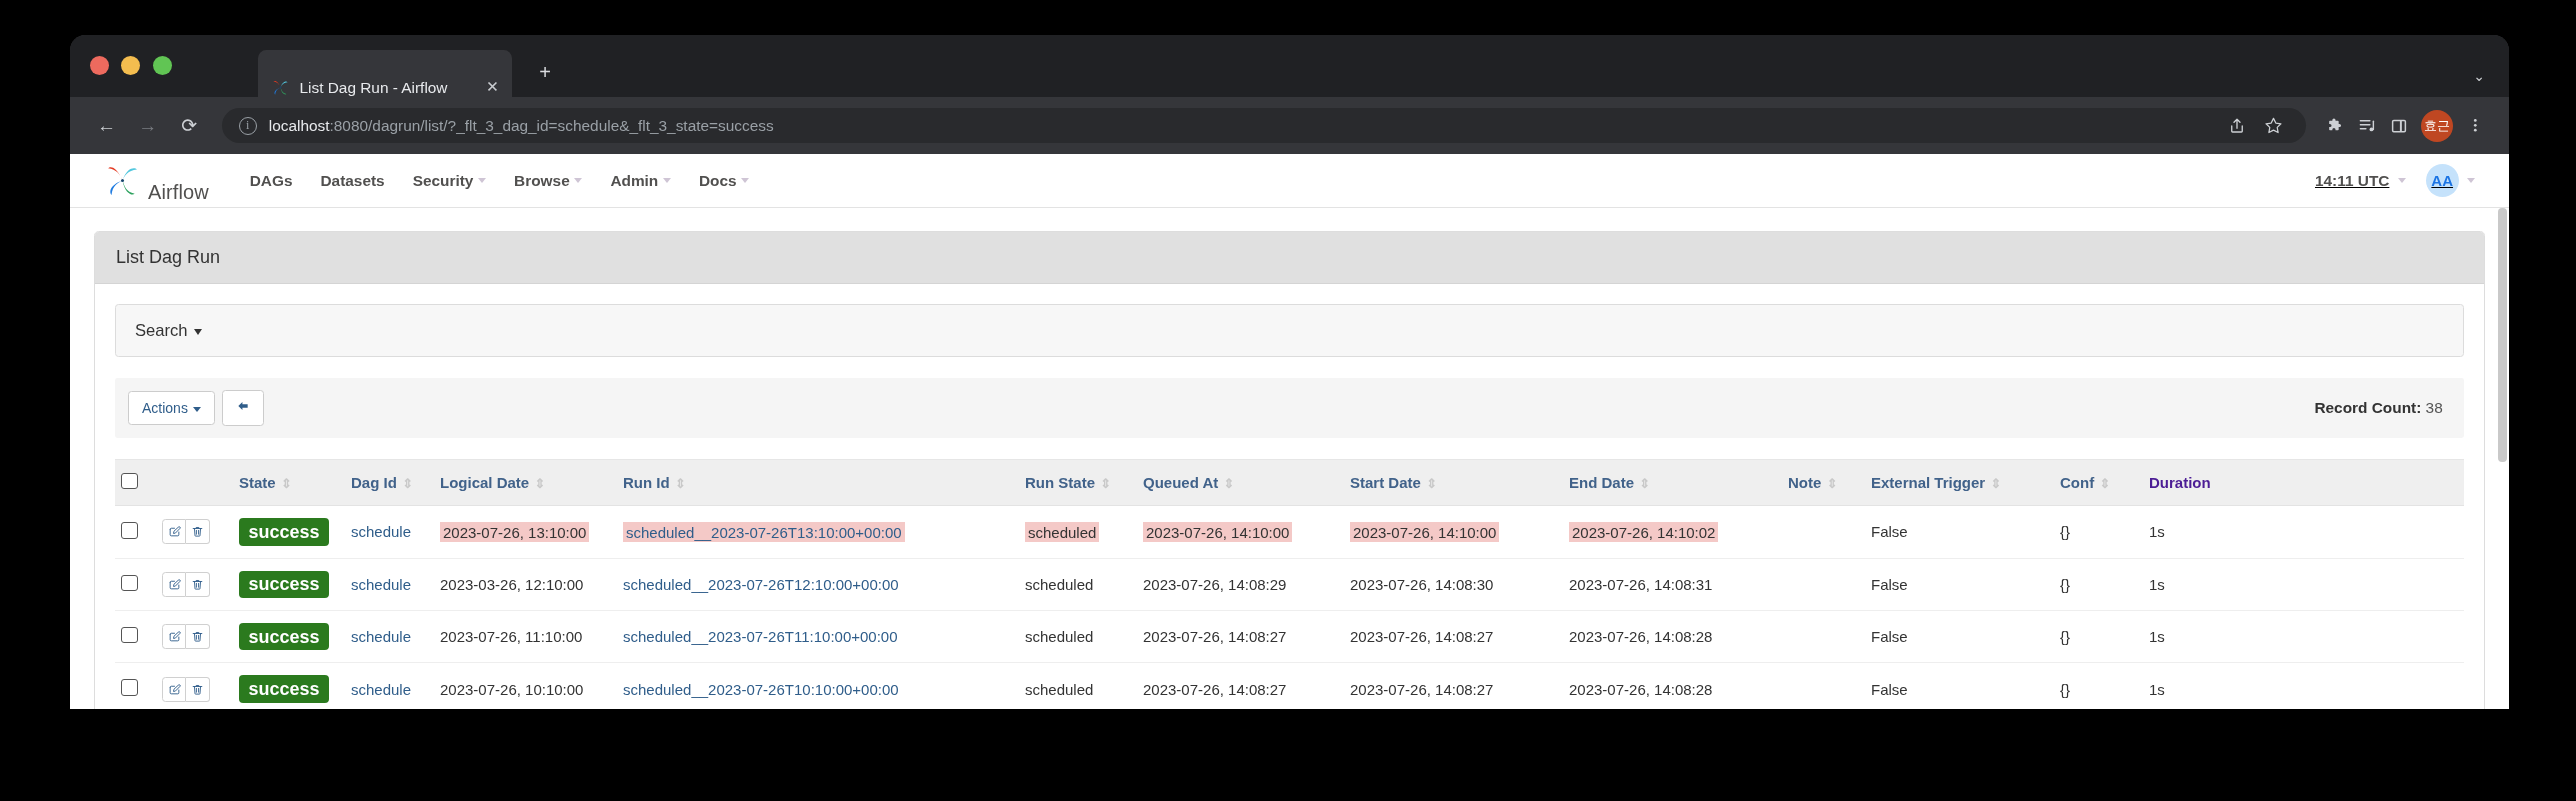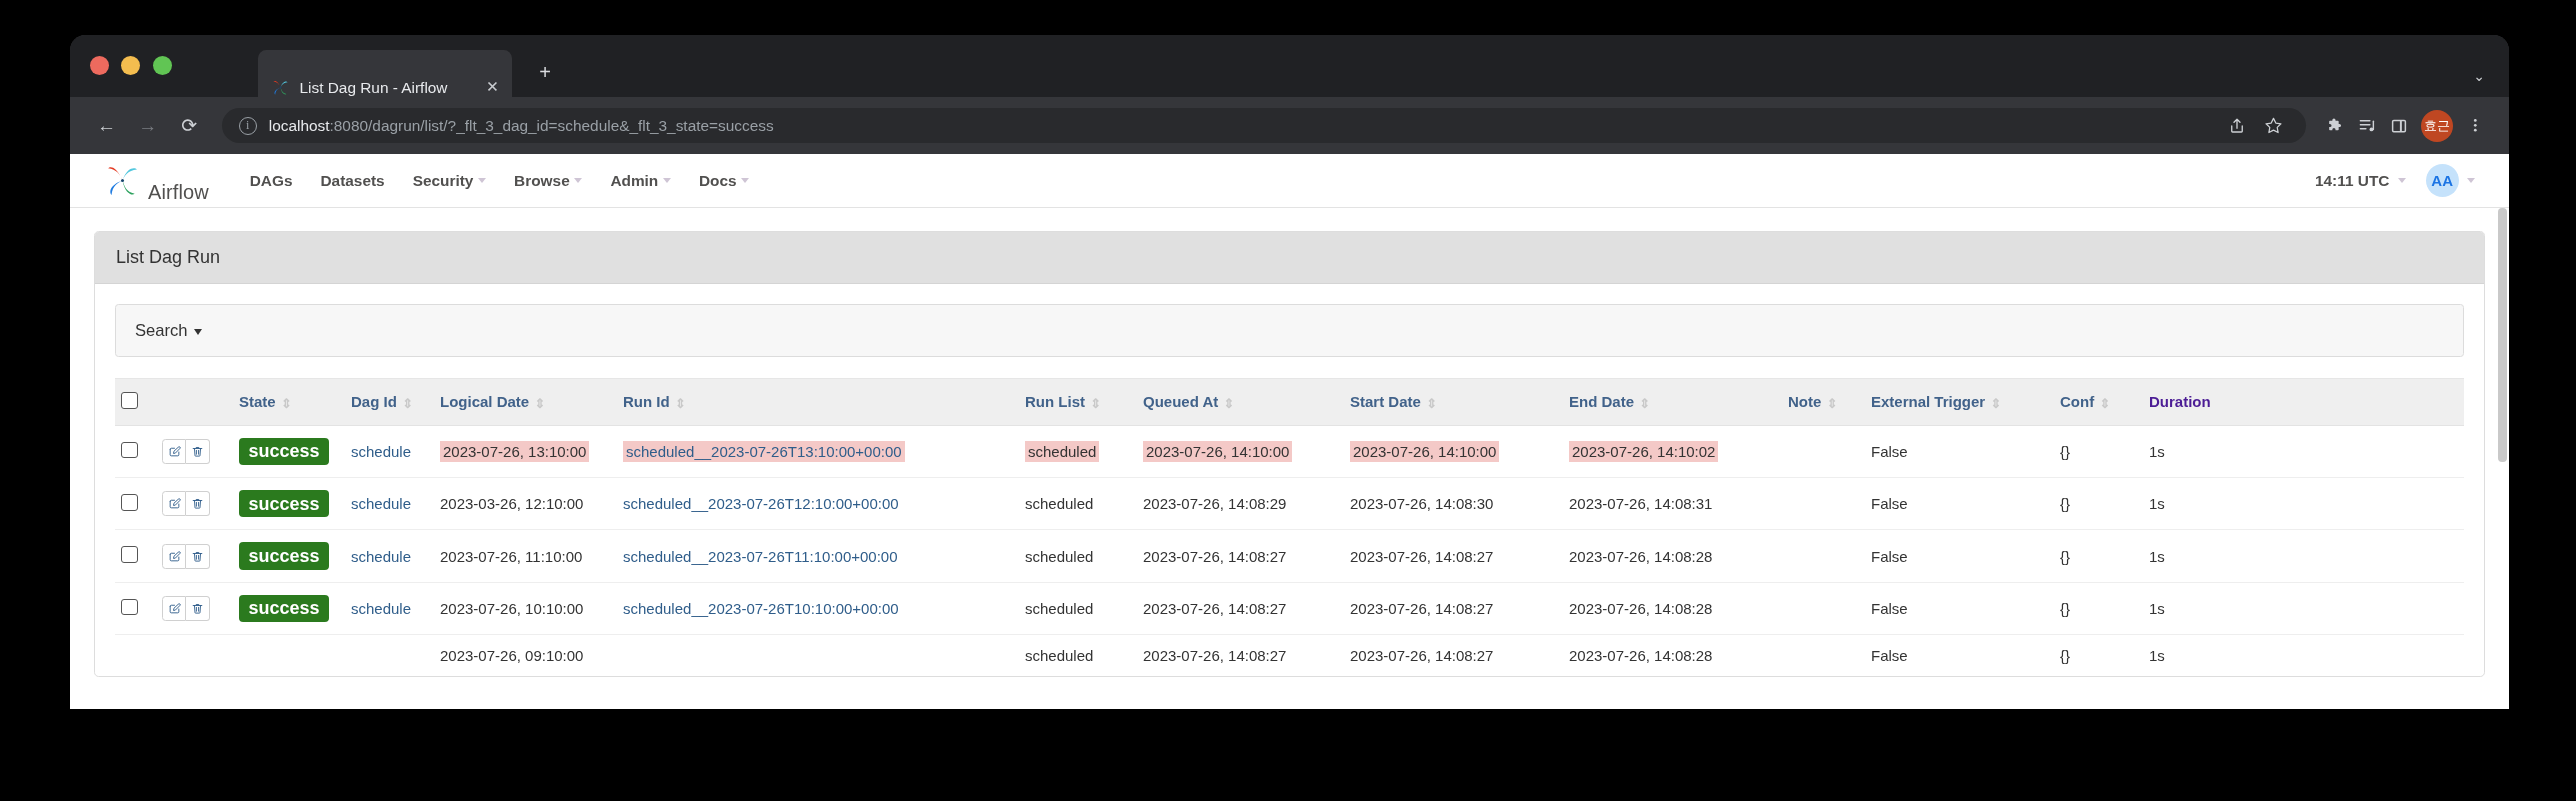--- a/index.html
+++ b/index.html
@@ -142,21 +142,21 @@
   .af-brand { display: flex; align-items: center; gap: 7px; margin-right: 27px; }
   .af-logo { width: 37px; height: 37px; position: relative; }
   .af-wordmark { font-size: 20px; color: #51504f; letter-spacing: 0.1px; margin-top: 23px; }
   .af-links { display: flex; align-items: center; gap: 0; }
   .af-link {
     font-size: 15.4px; color: #51504f; font-weight: bold;
     padding: 0 14px; display: flex; align-items: center; gap: 4.7px;
     white-space: nowrap;
   }
   .caret { width: 0; height: 0; border-left: 4.7px solid transparent; border-right: 4.7px solid transparent; border-top: 5.3px solid #cfc5d5; display: inline-block; }
-  .af-right { margin-left: auto; display: flex; align-items: center; gap: 0; }
+  .af-right { margin-left: auto; display: flex; align-items: center; gap: 0; text-decoration: underline; }
   .af-clock { font-size: 15.4px; color: #51504f; font-weight: bold; display: flex; align-items: center; gap: 8.3px; padding-right: 20px; }
   .af-avatar {
     width: 33px; height: 33px; border-radius: 50%;
     background: #c5e2fb; color: #1b74e4;
     font-size: 15px; font-weight: bold;
     display: flex; align-items: center; justify-content: center;
   }
   .af-avatar-wrap { display: flex; align-items: center; gap: 8.3px; }
 
   
@@ -433,20 +433,37 @@
 
     <div class="panel">
       <div class="panel-head">List Dag Run</div>
       <div class="panel-body">
 
         <div class="search-box">
           <span>Search</span>
           <i class="search-caret"></i>
         </div>
 
+        <div class="action-bar">
+          <div class="btn">
+            <span>Actions</span>
+            <i class="btn-caret"></i>
+          </div>
+          <div class="btn">
+            <span>
+              <svg viewBox="0 0 24 24" width="14" height="14" fill="#2f5d8a">
+                  <path d="M11 5l-7 7 7 7v-4h9V9h-9z"></path>
+                </svg>
+            </span>
+          </div>
+          <div class="record-count">
+            <b>Record Count:</b>
+            <span>38</span>
+          </div>
+        </div>
 
         <div class="table-wrap">
           <table class="dagruns">
             <colgroup>
               <col class="c-cb">
                 <col class="c-ops">
                 <col class="c-state">
                 <col class="c-dag">
               <col class="c-logical">
                 <col class="c-runid">
@@ -462,21 +479,21 @@
             <thead>
               <tr>
                 <th>
                   <span class="cb"></span>
                 </th>
                 <th></th>
                 <th><span>State</span><span class="sort-ico">⇕</span></th>
                 <th><span>Dag Id</span><span class="sort-ico">⇕</span></th>
                 <th><span>Logical Date</span><span class="sort-ico">⇕</span></th>
                 <th><span>Run Id</span><span class="sort-ico">⇕</span></th>
-                <th><span>Run List</span><span class="sort-ico">⇕</span></th>
+                <th><span>Run State</span><span class="sort-ico">⇕</span></th>
                 <th><span>Queued At</span><span class="sort-ico">⇕</span></th>
                 <th><span>Start Date</span><span class="sort-ico">⇕</span></th>
                 <th><span>End Date</span><span class="sort-ico">⇕</span></th>
                 <th><span>Note</span><span class="sort-ico">⇕</span></th>
                 <th><span>External Trigger</span><span class="sort-ico">⇕</span></th>
                 <th><span>Conf</span><span class="sort-ico">⇕</span></th>
                 <th class="plain"><span>Duration</span></th>
               </tr>
             </thead>
             <tbody id="tbody">

